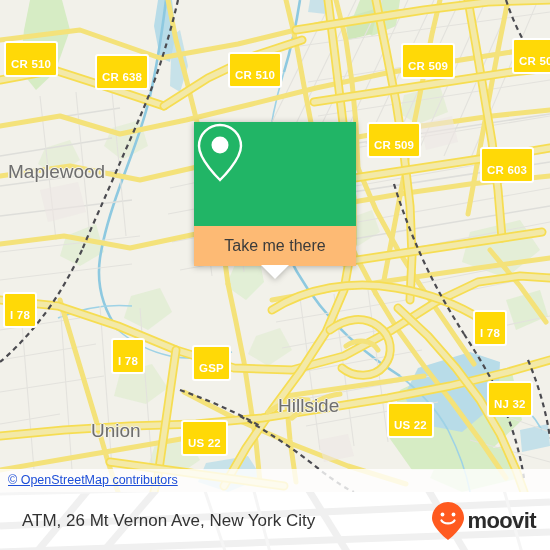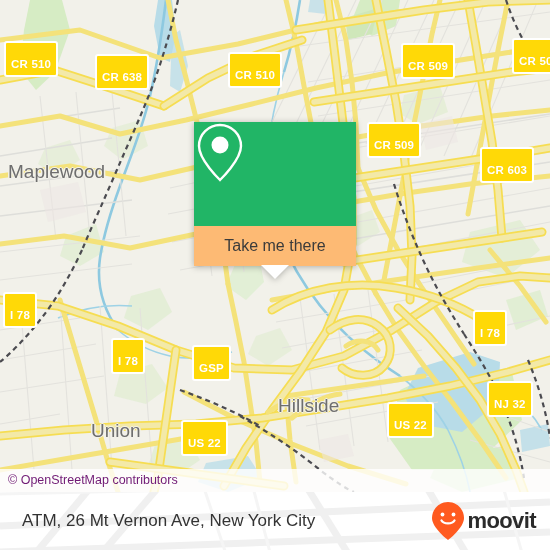--- a/index.html
+++ b/index.html
@@ -67,26 +67,27 @@
        0 -1.4px 0 rgba(242,241,234,0.95);
   }
 
   
   #attribution {
     position: absolute;
     left: 0;
     bottom: 0;
     width: 100%;
     background: rgba(255,255,255,0.80);
-    color: #701a75;
+    color: #1d4ed8;
     font-family: "Liberation Sans", sans-serif;
     font-size: 12.5px;
     padding: 4px 16px 5px 8px;
     box-sizing: border-box;
     white-space: nowrap;
+    text-decoration: underline;
   }
 
   
   #callout {
     position: absolute;
     left: 194px;
     top: 122px;
     width: 162px;
     filter: drop-shadow(0 1px 3px rgba(0,0,0,0.28));
   }

